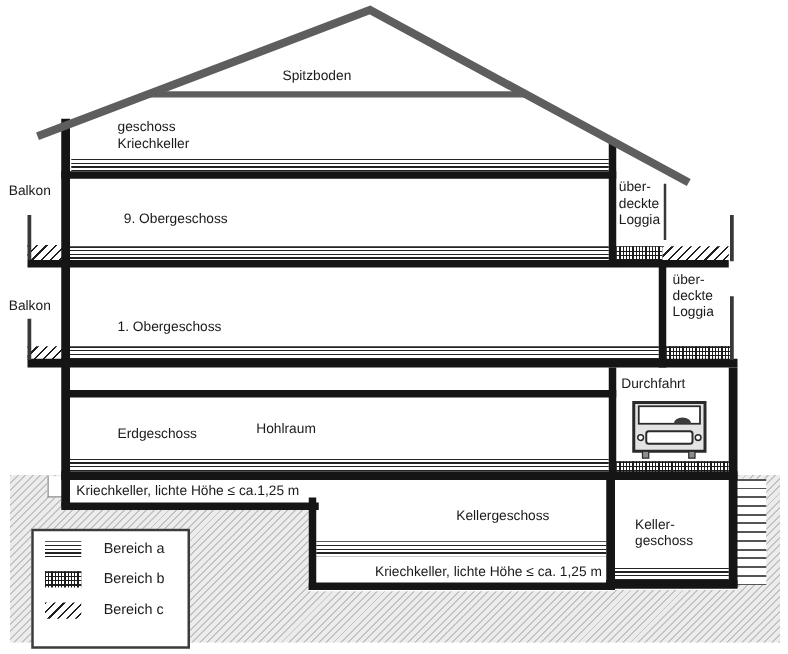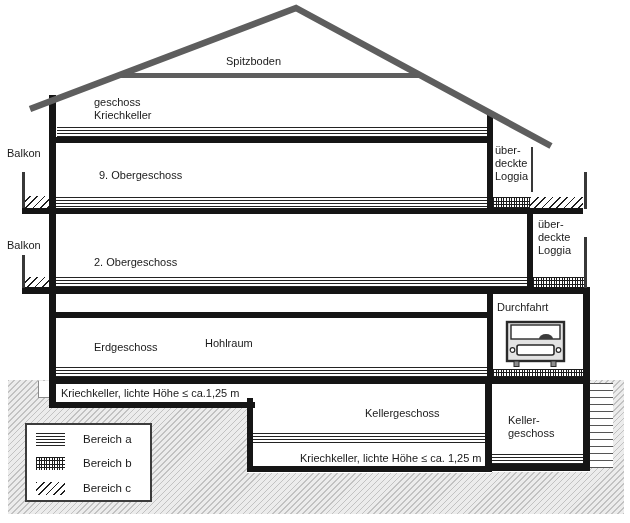--- a/index.html
+++ b/index.html
@@ -14,21 +14,21 @@
     background-image:repeating-linear-gradient(90deg,#1c1c1c 0 1px,transparent 1px 2.6px),
                      repeating-linear-gradient(180deg,#1c1c1c 0 1px,transparent 1px 3.5px);}
   .hatch-c{background-color:#fff;
     background-image:repeating-linear-gradient(135deg,#1f1f1f 0 1.2px,transparent 1.2px 5.2px);}
   .ground{background-color:#ececec;
     background-image:repeating-linear-gradient(135deg,#c2c2c2 0 1.1px,transparent 1.1px 4.2px);}
   .ladder{background-color:#fff;
     background-image:repeating-linear-gradient(180deg,#555 0 1.5px,transparent 1.5px 7px);}
   .lbl{position:absolute;font-size:11px;line-height:12px;color:#1a1a1a;white-space:nowrap;}
   .lbl.ml{white-space:normal;line-height:13px;}
-  #legend-box{position:absolute;left:25px;top:423px;width:127px;height:79px;
+  #legend-box{position:absolute;left:25px;top:423px;width:127px;height:96px;
     background:#fff;border:2px solid #3c3c3c;box-sizing:border-box;z-index:30;}
   .legend-row{position:absolute;left:0;width:100%;height:14px;}
   .legend-swatch{position:absolute;left:9px;top:0;width:29px;height:13px;}
   .legend-label{position:absolute;left:56px;top:0;font-size:11.5px;color:#1a1a1a;white-space:nowrap;}
   .z1{z-index:1}.z2{z-index:2}.z3{z-index:3}.z4{z-index:4}.z5{z-index:5}
 </style>
 </head>
 <body>
 
 <div id="stage">
@@ -101,21 +101,21 @@
 
   <div class="lbl ml z5" style="left:94px;top:96px;">
     <span>geschoss</span><br>
     <span>Kriechkeller</span>
   </div>
 
   <div class="lbl z5" style="left:7px;top:147px;">Balkon</div>
   <div class="lbl z5" style="left:7px;top:239px;">Balkon</div>
 
   <div class="lbl z5" style="left:99px;top:169px;">9. Obergeschoss</div>
-  <div class="lbl z5" style="left:94px;top:256px;">2. Obergeschoss</div>
+  <div class="lbl z5" style="left:94px;top:256px;">1. Obergeschoss</div>
 
   <div class="lbl ml z5" style="left:495px;top:144px;">
     <span>über-</span><br>
     <span>deckte</span><br>
     <span>Loggia</span>
   </div>
 
   <div class="lbl ml z5" style="left:538px;top:218px;">
     <span>über-</span><br>
     <span>deckte</span><br>

